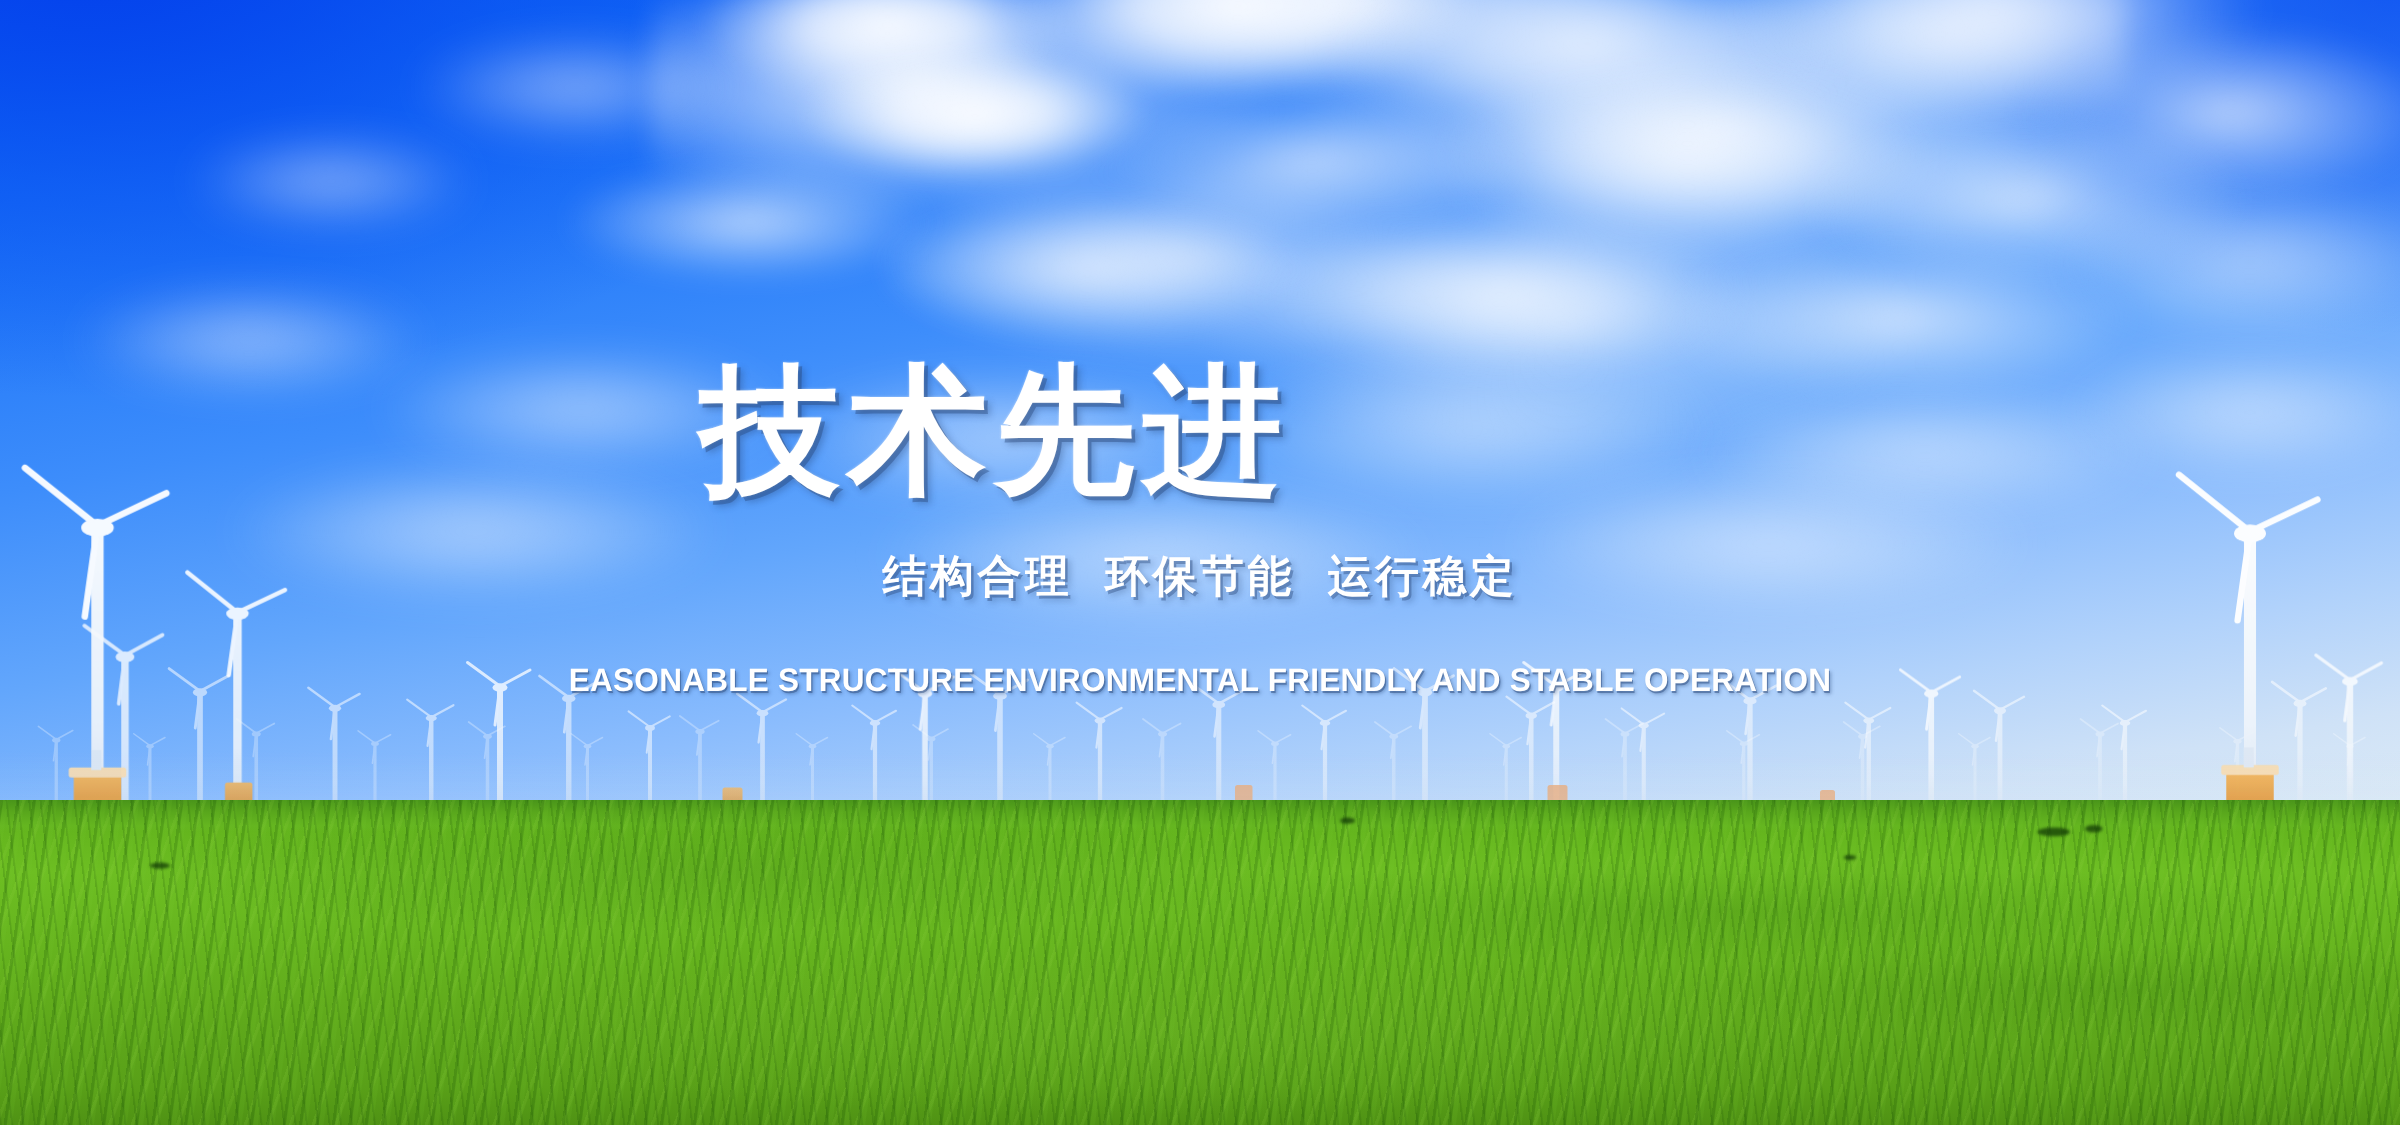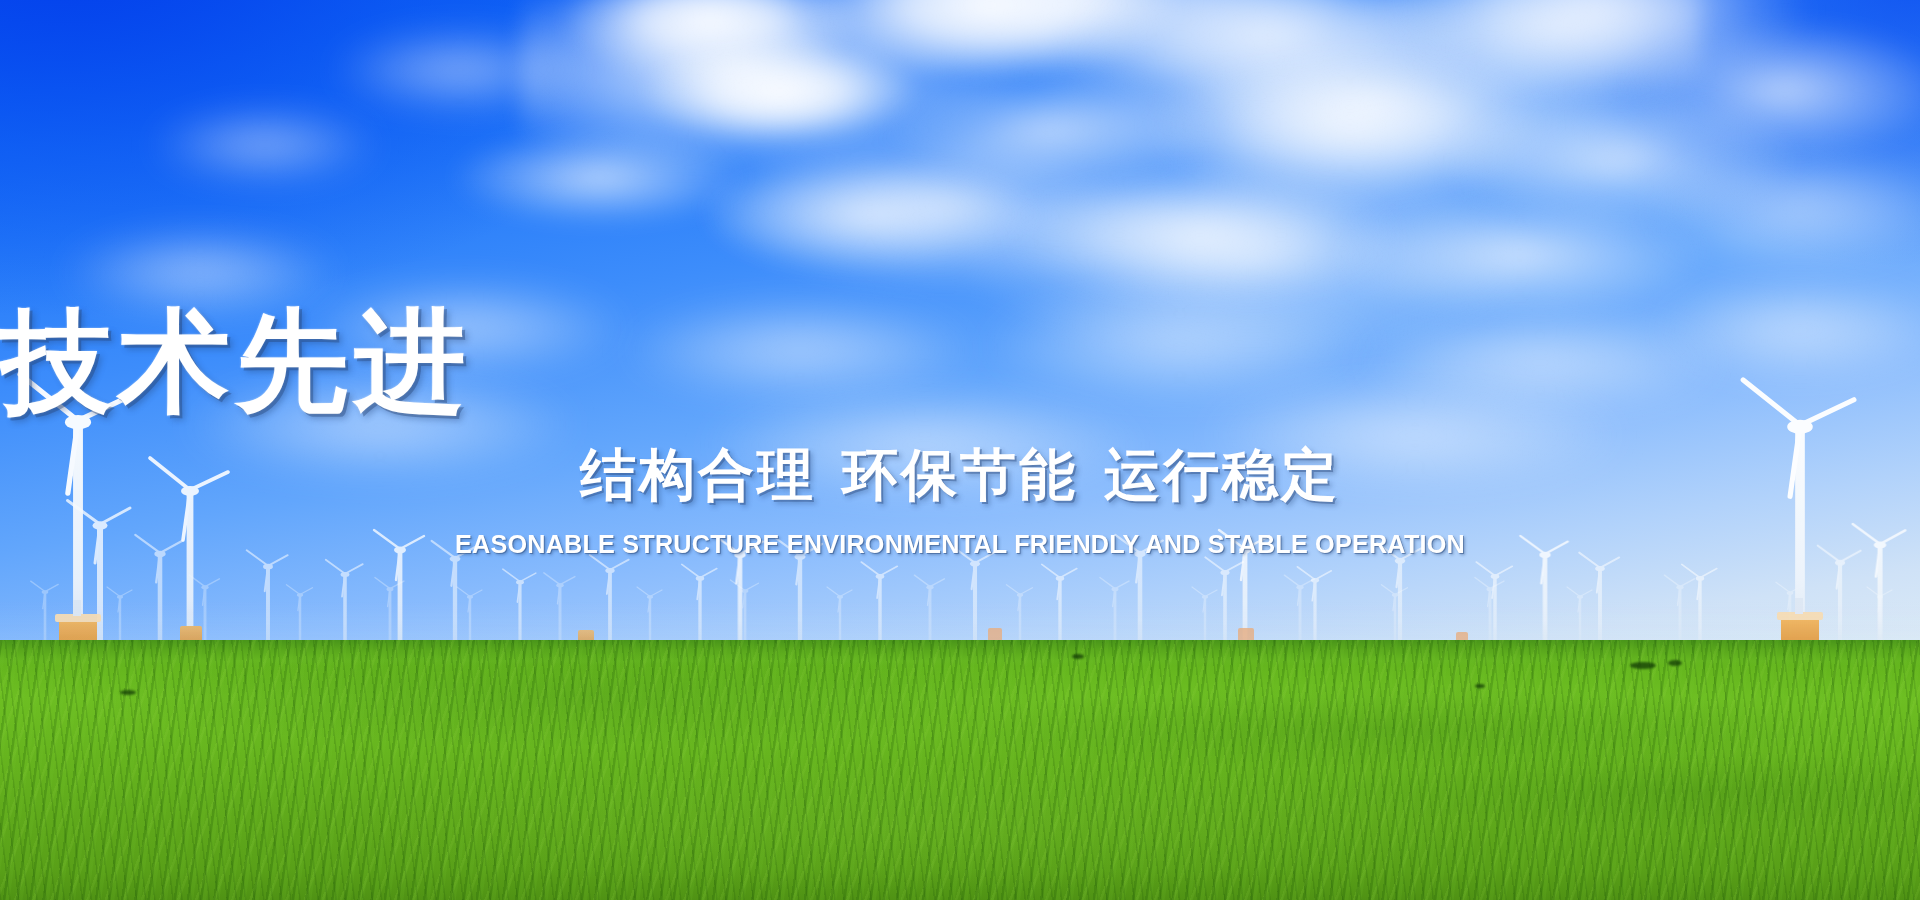--- a/index.html
+++ b/index.html
@@ -172,40 +172,40 @@
   }
 
   
   .copy {
     position:absolute; left:0; top:0;
     width:1920px; height:648px;
     pointer-events:none;
   }
   .title-cn {
     position:absolute;
-    left:0; top:302px; width:1592px;
-    text-align:left;
+    left:0; top:286px; width:1592px;
+    text-align:center;
     font-family:"DejaVu Sans", sans-serif;
     font-weight:bold;
     font-size:112px;
     line-height:1.06;
     letter-spacing:6px;
     color:#ffffff;
     text-shadow:
        3px 3px 0 rgba(40,70,120,.40),
        5px 5px 6px rgba(30,60,110,.32),
        0 0 2px rgba(255,255,255,.6);
   }
   .subtitle-cn {
     position:absolute;
     left:0; top:443px; width:1920px;
     text-align:center;
     font-family:"DejaVu Sans", sans-serif;
     font-weight:bold;
-    font-size:56px;
+    font-size:35px;
     line-height:1.14;
     letter-spacing:3px;
     color:#ffffff;
     text-shadow:
        2px 2px 0 rgba(45,75,125,.42),
        4px 4px 5px rgba(30,60,110,.30);
   }
   .subtitle-cn .gap { display:inline-block; width:26px; }
   .tagline-en {
     position:absolute;

